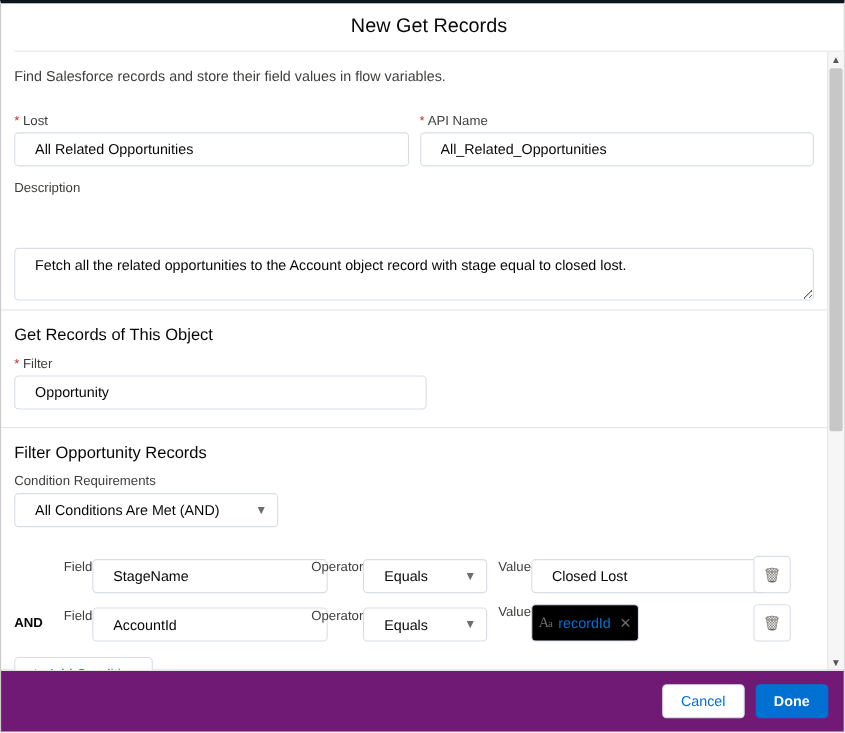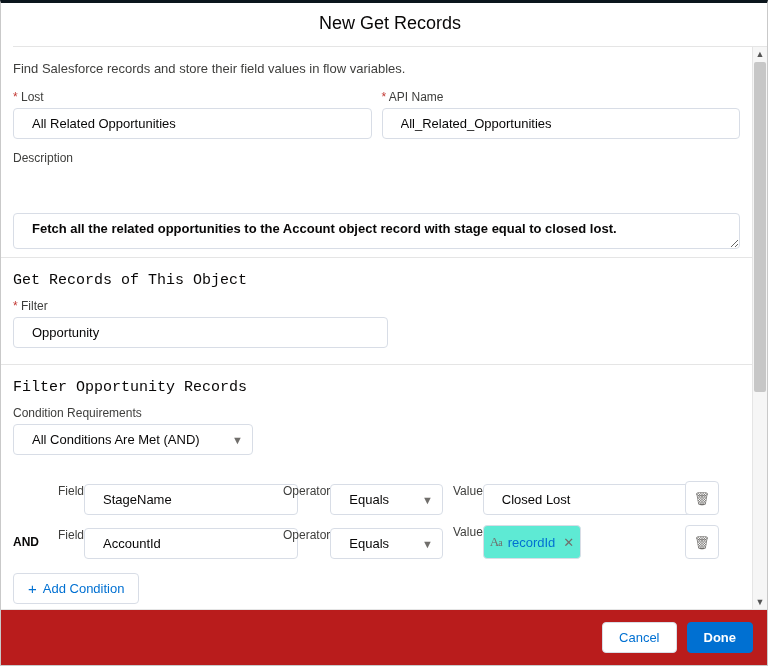--- a/index.html
+++ b/index.html
@@ -6,52 +6,52 @@
   html, body { width: 768px; height: 666px; overflow: hidden; font-family: -apple-system, BlinkMacSystemFont, "Segoe UI", Arial, sans-serif; color: #181818; font-size: 13px; background:#fff;}
   .modal { width: 768px; height: 666px; display: flex; flex-direction: column; border:1px solid #c9c9c9; border-top:3px solid #0b151c;}
   .header { text-align:center; padding: 10px 0 12px 0; border-bottom:1px solid #e5e5e5;margin-left:12px;}
   .header h1 { font-size: 18px; font-weight: 400; color:#080707;}
   .body-wrap { flex: 1 1 auto; display:flex; overflow:hidden;}
   .content { flex: 1 1 auto; overflow-y:auto; padding: 0; }
   .scrollbar { width: 15px; background:#f6f6f6; border-left:1px solid #e5e5e5; display:flex; flex-direction:column; justify-content:space-between; align-items:center;}
   .scroll-thumb { width:12px; margin:1px; border-radius: 2px; background:#c7c7c7; height:330px;}
   .scroll-arrow { height:14px; display:flex; align-items:center; justify-content:center; color:#555; font-size:9px; cursor:pointer; width:100%;}
   .intro { padding: 14px 12px 8px 12px; color:#3e3e3c; border-bottom:1px solid #e5e5e5;}
-  .intro p { margin-bottom: 14px; }
+  .intro p { margin-bottom: 26px; }
   .row2 { display:flex; gap:10px;}
   .field { display:flex; flex-direction:column; flex:1;}
   .field label { font-size:12px; color:#3e3e3c; margin-bottom:4px;}
   .req::before { content:"* "; color:#c23934; }
   .input, .textarea, .select {
     border:1px solid #d8dde6; border-radius:4px; padding:7px 18px; font-size:13px; background:#fff; color:#080707;
   }
-  .textarea { resize: both; width:100%; height:36px; font-family:inherit;font-weight:bold;}
-  .section-title { padding: 14px 12px 10px 12px; font-size:15px; font-weight:400; color:#080707;font-family:Liberation Mono, monospace;}
+  .textarea { resize: both; width:100%; height:48px; font-family:inherit;}
+  .section-title { padding: 14px 12px 10px 12px; font-size:15px; font-weight:400; color:#080707;}
   .divider { border-bottom:1px solid #e5e5e5;}
   .block { padding: 0 12px 16px 12px; }
   .small-label { font-size:12px; color:#3e3e3c; margin-bottom:4px;}
   .select-wrap { position:relative; display:inline-block; }
   .select-wrap .chev { position:absolute; right:10px; top:50%; transform:translateY(-50%); color:#706e6b; font-size:11px; pointer-events:none;}
   .cond-select { width: 240px; }
   .obj-input { width: 375px; }
   .cond-area { padding: 0 12px 16px 12px;}
   .cond-row { display:flex; align-items:flex-end; gap:10px; margin-top:10px;}
   .prefix-col { width:35px; display:flex; align-items:center; justify-content:flex-start; font-weight:700; font-size:12px; color:#080707; height:34px;}
   .col { display:flex; flex-direction:row;}
   .col-field { width: 215px;}
   .col-op { width: 160px;}
   .col-val { width: 222px;}
-  .pill-input { border:1px solid #d8dde6; border-radius:4px; padding:4px 6px; display:flex; align-items:center; gap:6px; height:34px; background:#5eead4;}
+  .pill-input { border:1px solid #d8dde6; border-radius:4px; padding:4px 6px; display:flex; align-items:center; gap:6px; height:34px; background:#000000;}
   .aa-icon { font-family: Georgia, serif; font-size:13px; color:#706e6b; letter-spacing:-1px;}
   .pill-text { color:#0070d2; font-size:13px;text-align:right;}
   .pill-x { color:#706e6b; font-size:13px; cursor:pointer; margin-left:2px;}
   .trash-btn { width:34px; height:34px; border:1px solid #d8dde6; border-radius:4px; background:#fff; display:flex; align-items:center; justify-content:center; color:#706e6b; font-size:13px; cursor:pointer;}
   .add-btn { margin-top:14px; border:1px solid #d8dde6; border-radius:4px; background:#fff; color:#0070d2; padding:7px 14px; font-size:13px; cursor:pointer; display:inline-flex; align-items:center; gap:6px;}
   .add-btn .plus { font-size:15px; line-height:1;}
-  .footer { padding:12px 14px; display:flex; justify-content:flex-end; gap:10px; background:#b91c1c; border-top:1px solid #e5e5e5;}
+  .footer { padding:12px 14px; display:flex; justify-content:flex-end; gap:10px; background:#701a75; border-top:1px solid #e5e5e5;}
   .btn { padding:7px 16px; border-radius:4px; font-size:13px; cursor:pointer; border:1px solid #d8dde6; background:#fff; color:#0070d2;}
   .btn.primary { background:#0070d2; border-color:#0070d2; color:#fff; font-weight:600;}
   input.input, textarea.textarea { outline:none;}
 </style>
 </head>
 <body>
 
 <div class="modal">
   <div class="header">
     <h1>New Get Records</h1>

